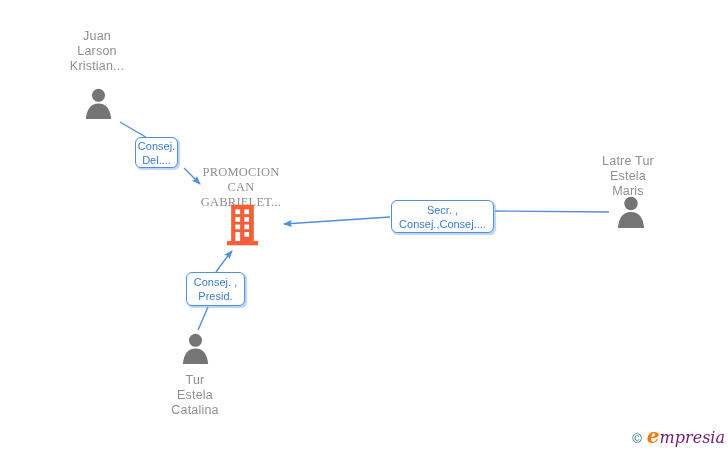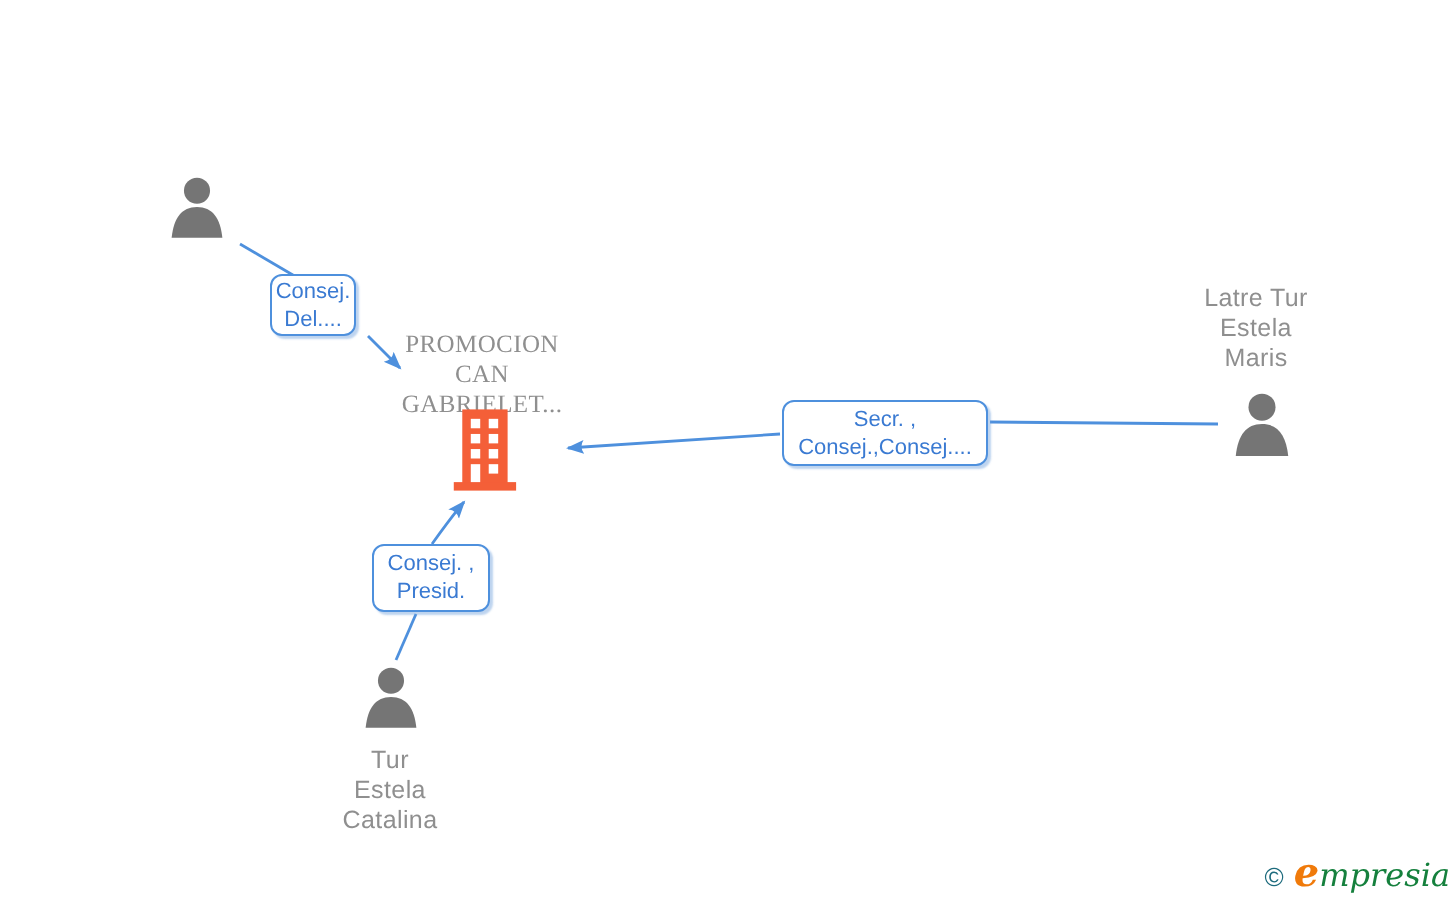--- a/index.html
+++ b/index.html
@@ -19,21 +19,21 @@
     color:#3a7ad2;font-size:11px;line-height:14px;text-align:center;
     white-space:pre-line;display:flex;align-items:center;justify-content:center;
     padding:1px 3px;cursor:pointer;
   }
   .icon-wrap{position:absolute;}
   .logo{
     position:absolute;right:3px;top:424px;height:22px;
     display:flex;align-items:baseline;cursor:pointer;
   }
   .logo .copy{color:#1d6b7d;font-size:13px;margin-right:5px;}
-  .logo .brand{font-family:"DejaVu Serif","Liberation Serif",serif;font-style:italic;color:#15803d;font-size:16px;}
+  .logo .brand{font-family:"DejaVu Serif","Liberation Serif",serif;font-style:italic;color:#701a75;font-size:16px;}
   .logo .brand-e{font-family:"DejaVu Serif","Liberation Serif",serif;font-style:italic;color:#f07a0a;font-size:20px;font-weight:bold;}
 </style>
 </head>
 <body>
 
 <div class="canvas">
 
   <svg class="connectors" width="728" height="450" viewBox="0 0 728 450">
     <defs>
       <marker id="arrow" markerWidth="10" markerHeight="8" refX="8" refY="3.5" orient="auto" markerUnits="userSpaceOnUse">
@@ -43,20 +43,23 @@
     <g stroke="#4e90dd" stroke-width="1.4" fill="none">
       <path d="M120,122 L149,139"></path>
       <path d="M184,168 L200,184" marker-end="url(#arrow)"></path>
       <path d="M609,212 L495,211"></path>
       <path d="M390,217 L284,224" marker-end="url(#arrow)"></path>
       <path d="M198,330 L208,307"></path>
       <path d="M216,272 Q226,258 232,251" marker-end="url(#arrow)"></path>
     </g>
   </svg>
 
+  <div class="node-label" style="left:47px;top:29px;width:100px;">Juan
+Larson
+Kristian...</div>
   <div class="icon-wrap" style="left:84px;top:88px;">
     <svg width="29" height="31" viewBox="0 0 32 34">
       <circle cx="16" cy="8" r="7.2" fill="#757575"></circle>
       <path d="M16,17 C7.5,17 3.2,23 2,34 L30,34 C28.8,23 24.5,17 16,17 Z" fill="#757575"></path>
     </svg>
   </div>
 
   <div class="node-label" style="left:181px;top:165px;width:120px;font-family:Liberation Serif, serif;">PROMOCION
 CAN
 GABRIELET...</div>
@@ -70,21 +73,21 @@
         <rect x="11" y="14.5" width="5" height="5"></rect>
         <rect x="20.5" y="14.5" width="5" height="5"></rect>
         <rect x="11" y="22.5" width="5" height="5"></rect>
         <rect x="20.5" y="22.5" width="5" height="5"></rect>
         <rect x="20.5" y="30.5" width="5" height="5"></rect>
         <rect x="11" y="30.5" width="5" height="9.5"></rect>
       </g>
     </svg>
   </div>
 
-  <div class="node-label" style="left:578px;top:142px;width:100px;">Latre Tur
+  <div class="node-label" style="left:578px;top:154px;width:100px;">Latre Tur
 Estela
 Maris</div>
   <div class="icon-wrap" style="left:616px;top:196px;">
     <svg width="30" height="32" viewBox="0 0 32 34">
       <circle cx="16" cy="8" r="7.2" fill="#757575"></circle>
       <path d="M16,17 C7.5,17 3.2,23 2,34 L30,34 C28.8,23 24.5,17 16,17 Z" fill="#757575"></path>
     </svg>
   </div>
 
   <div class="icon-wrap" style="left:181px;top:333px;">

